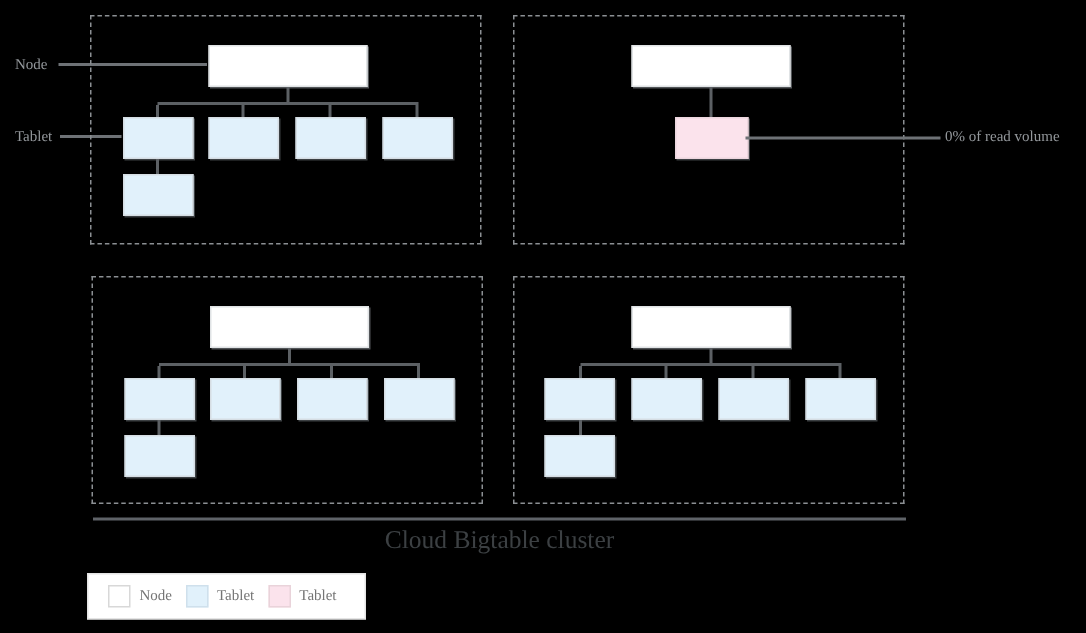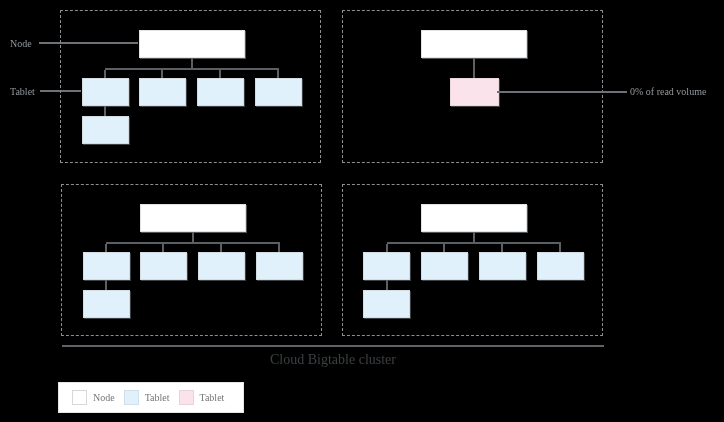--- a/index.html
+++ b/index.html
@@ -30,21 +30,21 @@
   .line{position:absolute;background:var(--connector,#5c6064);}
   .leader{position:absolute;background:var(--leader,#6e7276);}
   .note{
     position:absolute;color:var(--annotation-text,#94989c);
     font-size:10px;line-height:11px;white-space:nowrap;
   }
   .cluster-line{position:absolute;background:var(--cluster-line,#5f6368);}
   .cluster-label{
     position:absolute;text-align:center;
     color:var(--cluster-text,#3c4043);
-    font-size:14px;line-height:13px;
+    font-size:17px;line-height:13px;
   }
   .legend{
     position:absolute;width:186px;height:31px;box-sizing:border-box;
     background:#fff;border:1px solid var(--legend-border,#e4e4e4);
     box-shadow:0 1px 2px rgba(0,0,0,.18);
     display:flex;align-items:center;gap:9px;padding-left:13px;
   }
   .li{display:flex;align-items:center;gap:6px;}
   .sw{width:13px;height:13px;border:1px solid #d8d8d8;box-sizing:content-box;}
   .sw-blue{border-color:#cfe0ec;}

